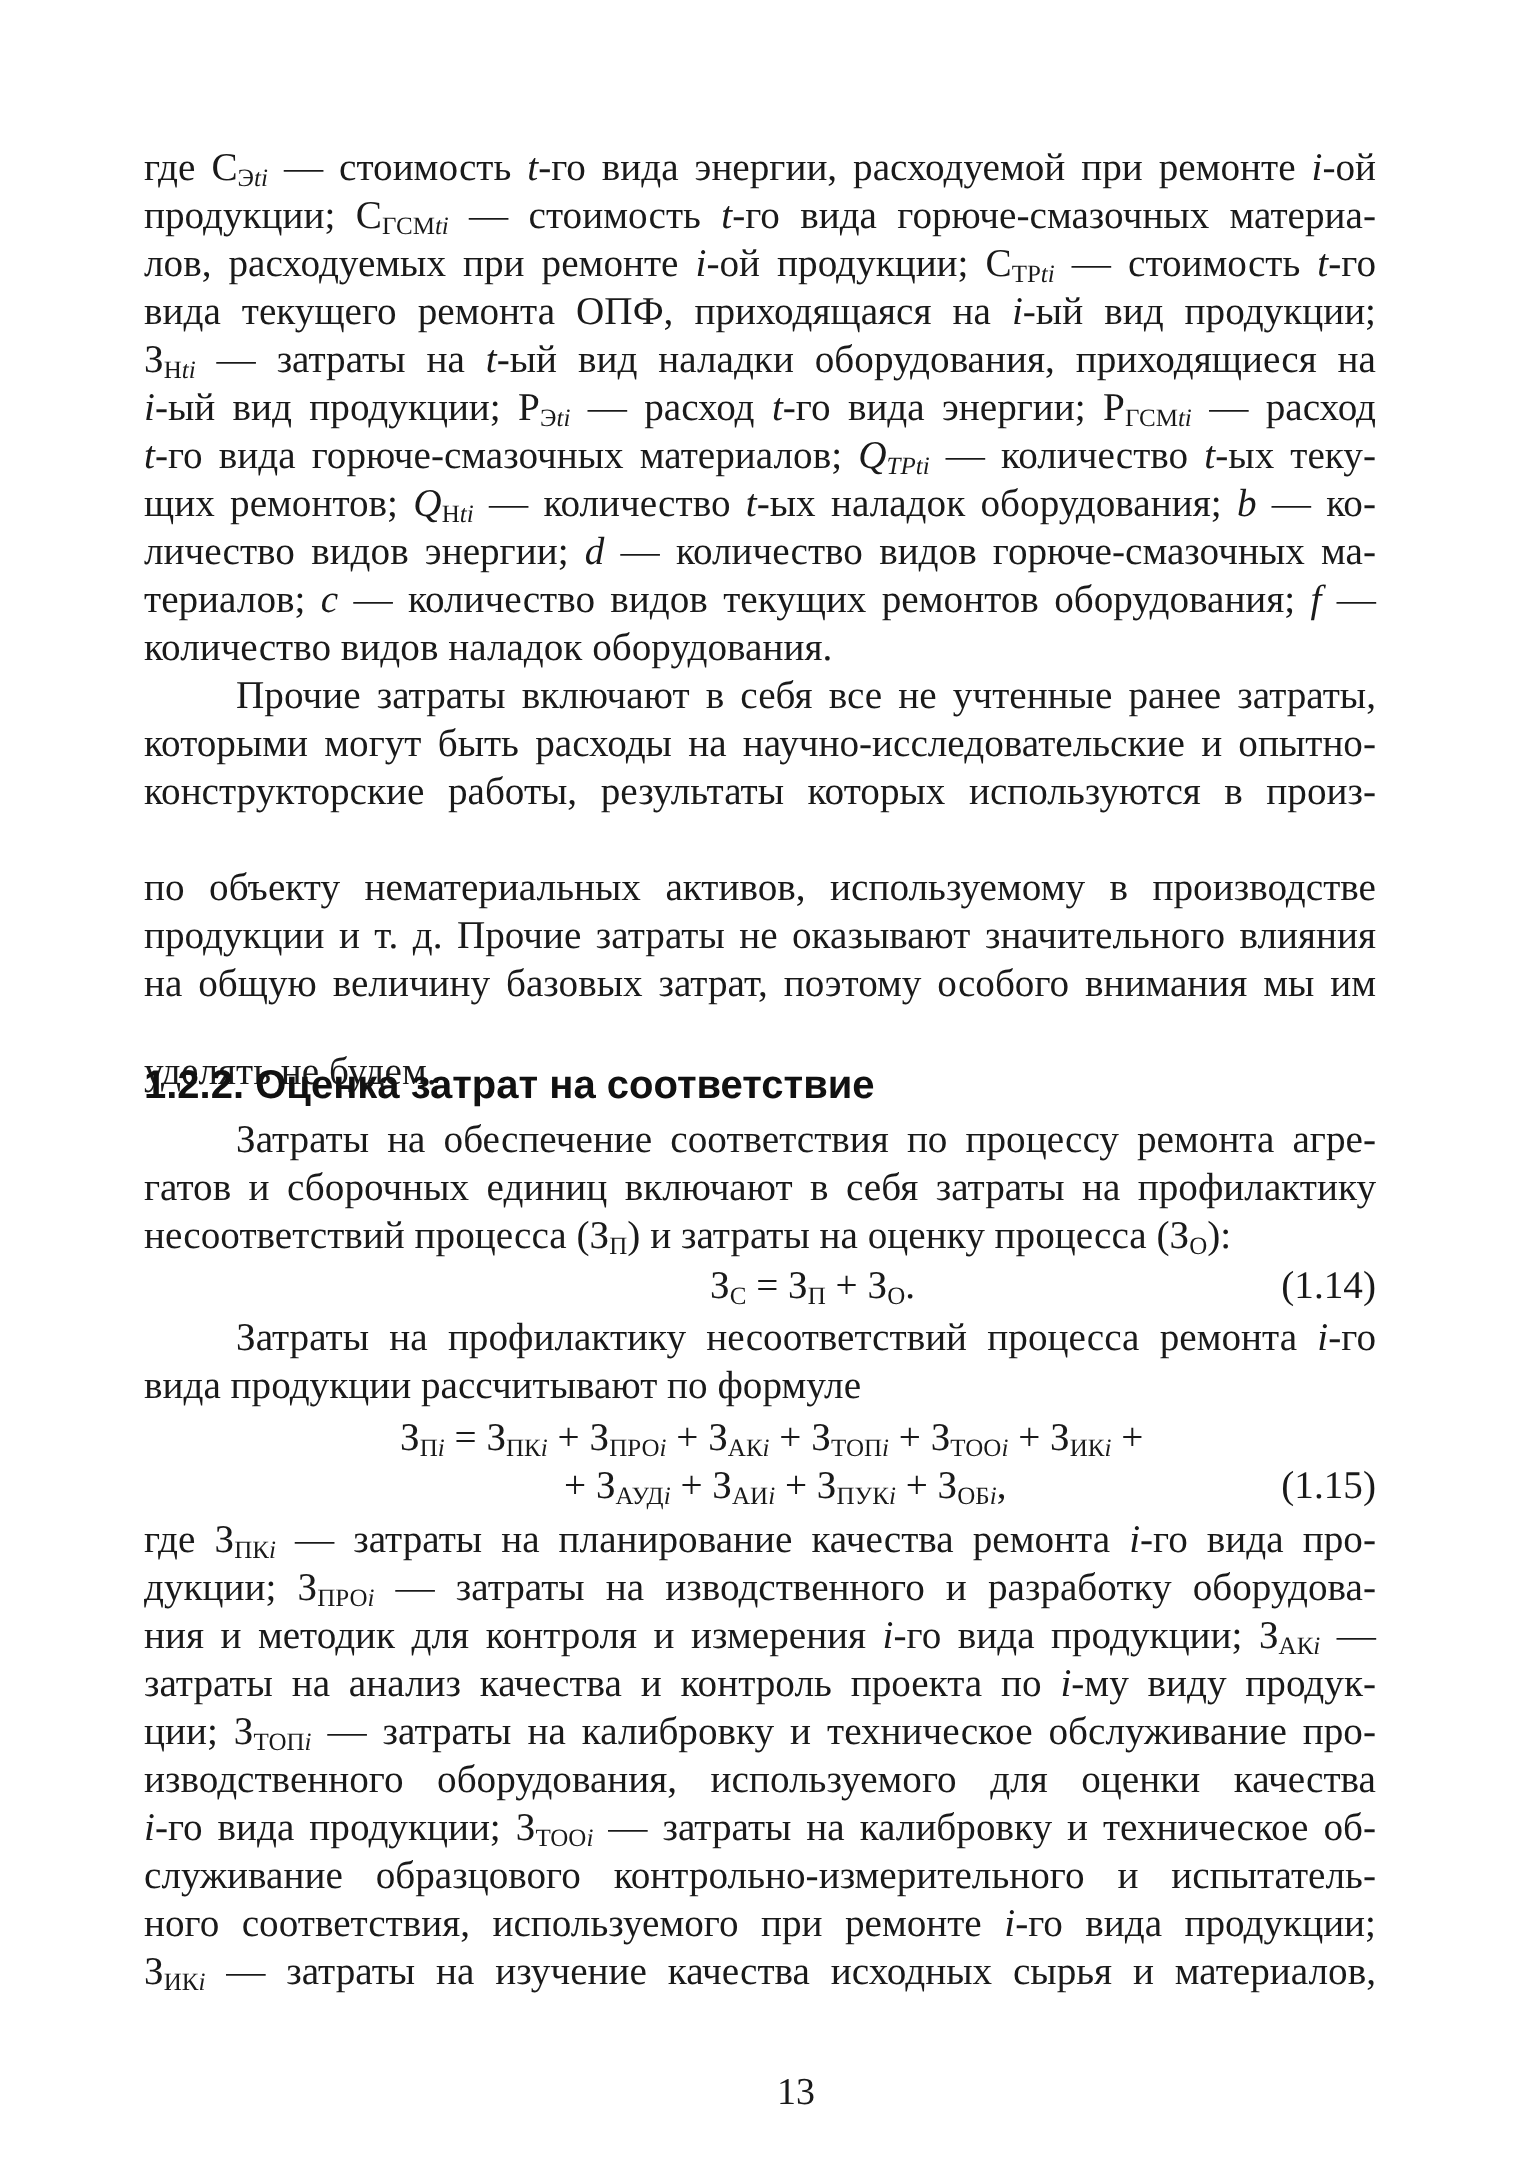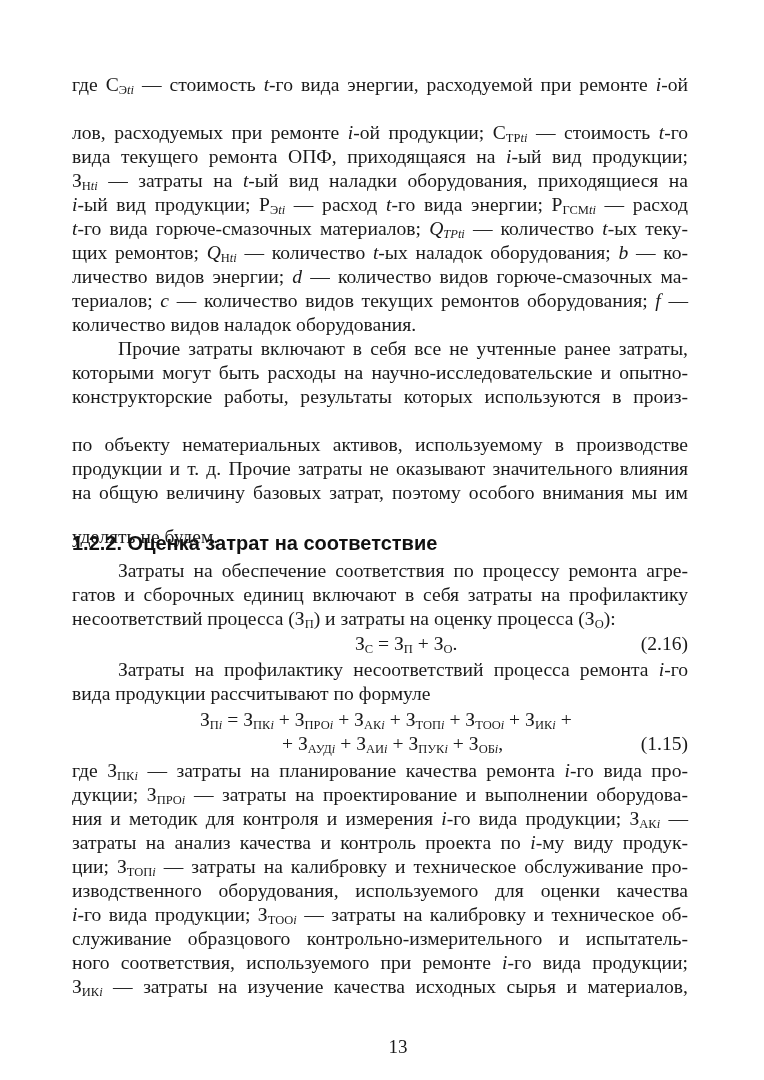--- a/index.html
+++ b/index.html
@@ -24,20 +24,21 @@
   .formula { position: absolute; font-size: 19.6px; line-height: 24px; white-space: nowrap; }
   .eqno { position: absolute; right: 76px; font-size: 19.6px; line-height: 24px; }
   .pageno { position: absolute; left: 0; width: 764px; top: 1036px; text-align: center; font-size: 19px; padding-left: 16px; }
 </style>
 </head>
 <body>
 
 <div class="page">
 
   <div class="ln" style="top:73px"><span>где</span> <span>С</span><sub><span>Э</span><i>ti</i></sub><span> — стоимость </span><i>t</i><span>-го вида энергии, расходуемой при ремонте </span><i>i</i><span>-ой</span></div>
+  <div class="ln" style="top:97px"><span>продукции; </span><span>С</span><sub><span>ГСМ</span><i>ti</i></sub><span> — стоимость </span><i>t</i><span>-го вида горюче-смазочных материа-</span></div>
   <div class="ln" style="top:121px"><span>лов, расходуемых при ремонте </span><i>i</i><span>-ой продукции; </span><span>С</span><sub><span>ТР</span><i>ti</i></sub><span> — стоимость </span><i>t</i><span>-го</span></div>
   <div class="ln" style="top:145px"><span>вида текущего ремонта ОПФ, приходящаяся на </span><i>i</i><span>-ый вид продукции;</span></div>
   <div class="ln" style="top:169px"><span>З</span><sub><span>Н</span><i>ti</i></sub><span> — затраты на </span><i>t</i><span>-ый вид наладки оборудования, приходящиеся на</span></div>
   <div class="ln" style="top:193px"><i>i</i><span>-ый вид продукции; </span><span>Р</span><sub><span>Э</span><i>ti</i></sub><span> — расход </span><i>t</i><span>-го вида энергии; </span><span>Р</span><sub><span>ГСМ</span><i>ti</i></sub><span> — расход</span></div>
   <div class="ln" style="top:217px"><i>t</i><span>-го вида горюче-смазочных материалов; </span><i>Q</i><sub><i>ТР</i><i>ti</i></sub><span> — количество </span><i>t</i><span>-ых теку-</span></div>
   <div class="ln" style="top:241px"><span>щих ремонтов; </span><i>Q</i><sub><span>Н</span><i>ti</i></sub><span> — количество </span><i>t</i><span>-ых наладок оборудования; </span><i>b</i><span> — ко-</span></div>
   <div class="ln" style="top:265px"><span>личество видов энергии; </span><i>d</i><span> — количество видов горюче-смазочных ма-</span></div>
   <div class="ln" style="top:289px"><span>териалов; </span><i>c</i><span> — количество видов текущих ремонтов оборудования; </span><i>f</i><span> —</span></div>
   <div class="ln last" style="top:313px"><span>количество видов наладок оборудования.</span></div>
 
@@ -49,31 +50,31 @@
   <div class="ln" style="top:481px"><span>на общую величину базовых затрат, поэтому особого внимания мы им</span></div>
   <div class="ln last" style="top:525px"><span>уделять не будем.</span></div>
 
   <div class="heading">1.2.2. Оценка затрат на соответствие</div>
 
   <div class="ln indent" style="top:559px"><span>Затраты на обеспечение соответствия по процессу ремонта агре-</span></div>
   <div class="ln" style="top:583px"><span>гатов и сборочных единиц включают в себя затраты на профилактику</span></div>
   <div class="ln last" style="top:607px"><span>несоответствий процесса (</span><span>З</span><sub>П</sub><span>) и затраты на оценку процесса (</span><span>З</span><sub>О</sub><span>):</span></div>
 
   <div class="formula" style="left:355px; top:632px"><span>З</span><sub>С</sub><span> = </span><span>З</span><sub>П</sub><span> + </span><span>З</span><sub>О</sub><span>.</span></div>
-  <div class="eqno" style="top:632px">(2.16)</div>
+  <div class="eqno" style="top:632px">(1.14)</div>
 
   <div class="ln indent" style="top:658px"><span>Затраты на профилактику несоответствий процесса ремонта </span><i>i</i><span>-го</span></div>
   <div class="ln last" style="top:682px"><span>вида продукции рассчитывают по формуле</span></div>
 
   <div class="formula" style="left:200px; top:708px"><span>З</span><sub><span>П</span><i>i</i></sub><span> = </span><span>З</span><sub><span>ПК</span><i>i</i></sub><span> + </span><span>З</span><sub><span>ПРО</span><i>i</i></sub><span> + </span><span>З</span><sub><span>АК</span><i>i</i></sub><span> + </span><span>З</span><sub><span>ТОП</span><i>i</i></sub><span> + </span><span>З</span><sub><span>ТОО</span><i>i</i></sub><span> + </span><span>З</span><sub><span>ИК</span><i>i</i></sub><span> +</span></div>
   <div class="formula" style="left:282px; top:732px"><span>+ </span><span>З</span><sub><span>АУД</span><i>i</i></sub><span> + </span><span>З</span><sub><span>АИ</span><i>i</i></sub><span> + </span><span>З</span><sub><span>ПУК</span><i>i</i></sub><span> + </span><span>З</span><sub><span>ОБ</span><i>i</i></sub><span>,</span></div>
   <div class="eqno" style="top:732px">(1.15)</div>
 
   <div class="ln" style="top:759px"><span>где</span> <span>З</span><sub><span>ПК</span><i>i</i></sub><span> — затраты на планирование качества ремонта </span><i>i</i><span>-го вида про-</span></div>
-  <div class="ln" style="top:783px"><span>дукции; </span><span>З</span><sub><span>ПРО</span><i>i</i></sub><span> — затраты на проектирование и выполнении оборудова-</span></div>
+  <div class="ln" style="top:783px"><span>дукции; </span><span>З</span><sub><span>ПРО</span><i>i</i></sub><span> — затраты на изводственного и разработку оборудова-</span></div>
   <div class="ln" style="top:807px"><span>ния и методик для контроля и измерения </span><i>i</i><span>-го вида продукции; </span><span>З</span><sub><span>АК</span><i>i</i></sub><span> —</span></div>
   <div class="ln" style="top:831px"><span>затраты на анализ качества и контроль проекта по </span><i>i</i><span>-му виду продук-</span></div>
   <div class="ln" style="top:855px"><span>ции; </span><span>З</span><sub><span>ТОП</span><i>i</i></sub><span> — затраты на калибровку и техническое обслуживание про-</span></div>
   <div class="ln" style="top:879px"><span>изводственного оборудования, используемого для оценки качества</span></div>
   <div class="ln" style="top:903px"><i>i</i><span>-го вида продукции; </span><span>З</span><sub><span>ТОО</span><i>i</i></sub><span> — затраты на калибровку и техническое об-</span></div>
   <div class="ln" style="top:927px"><span>служивание образцового контрольно-измерительного и испытатель-</span></div>
   <div class="ln" style="top:951px"><span>ного соответствия, используемого при ремонте </span><i>i</i><span>-го вида продукции;</span></div>
   <div class="ln" style="top:975px"><span>З</span><sub><span>ИК</span><i>i</i></sub><span> — затраты на изучение качества исходных сырья и материалов,</span></div>
 
   <div class="pageno">13</div>

